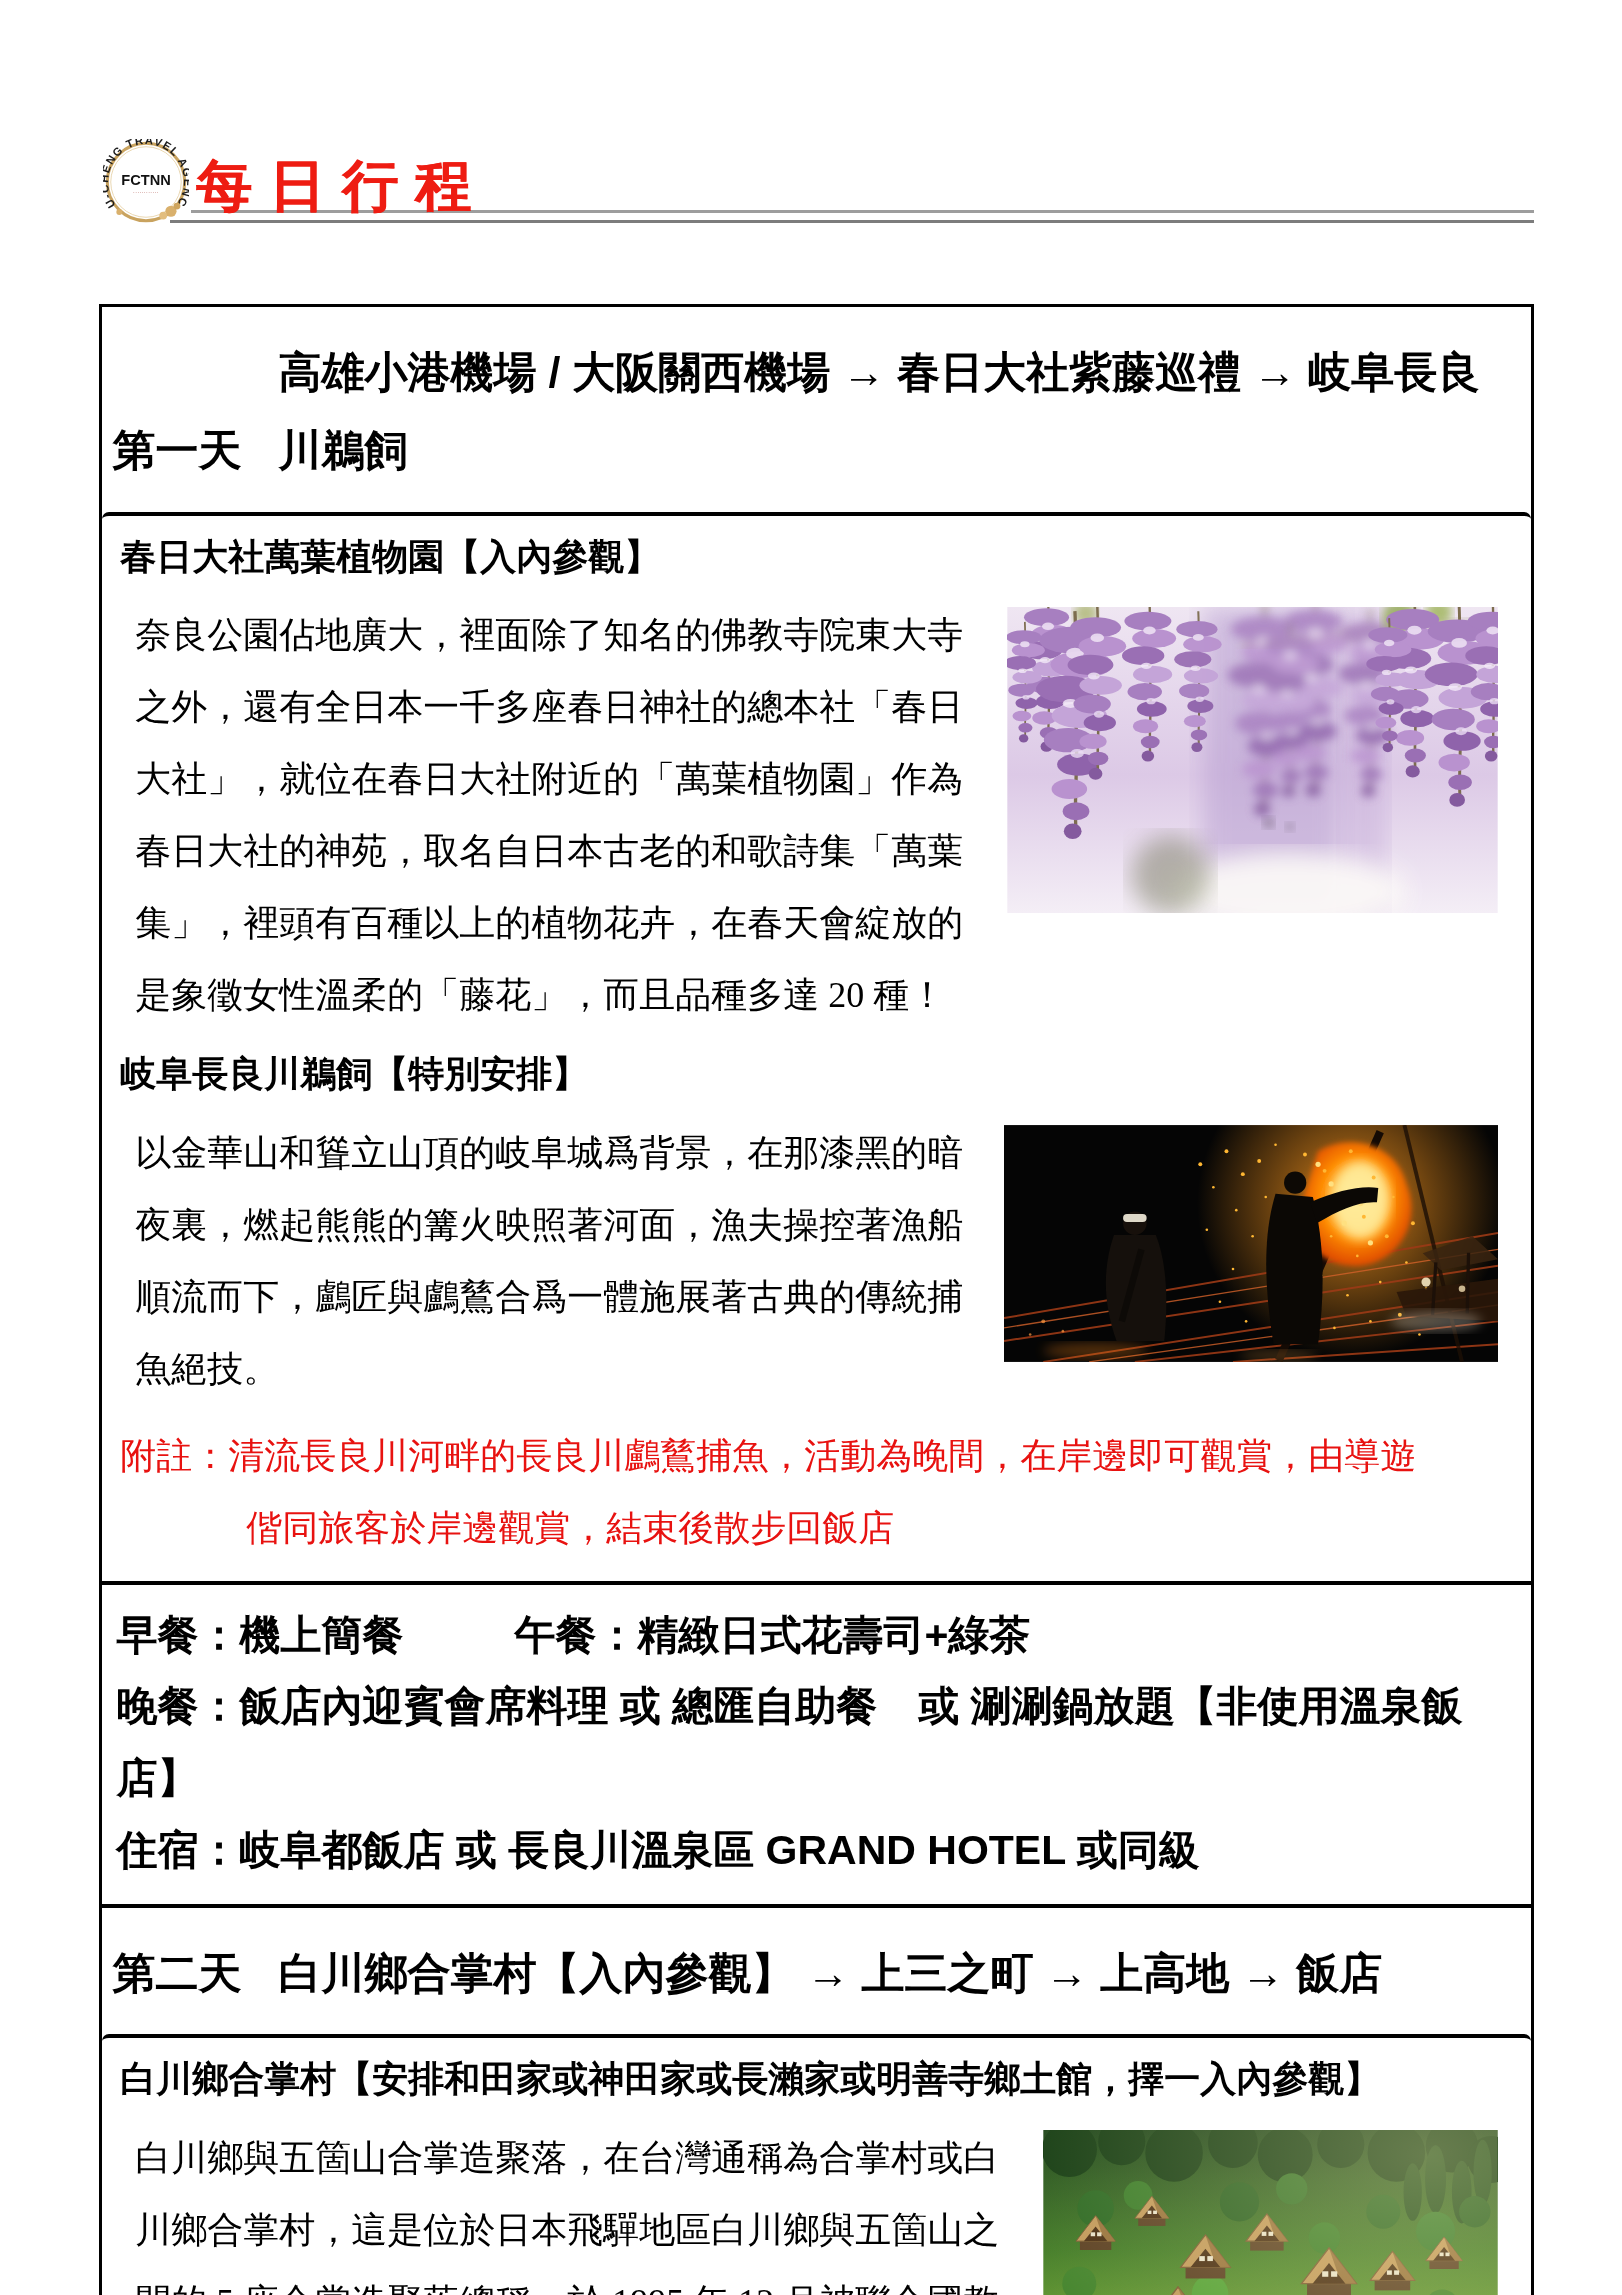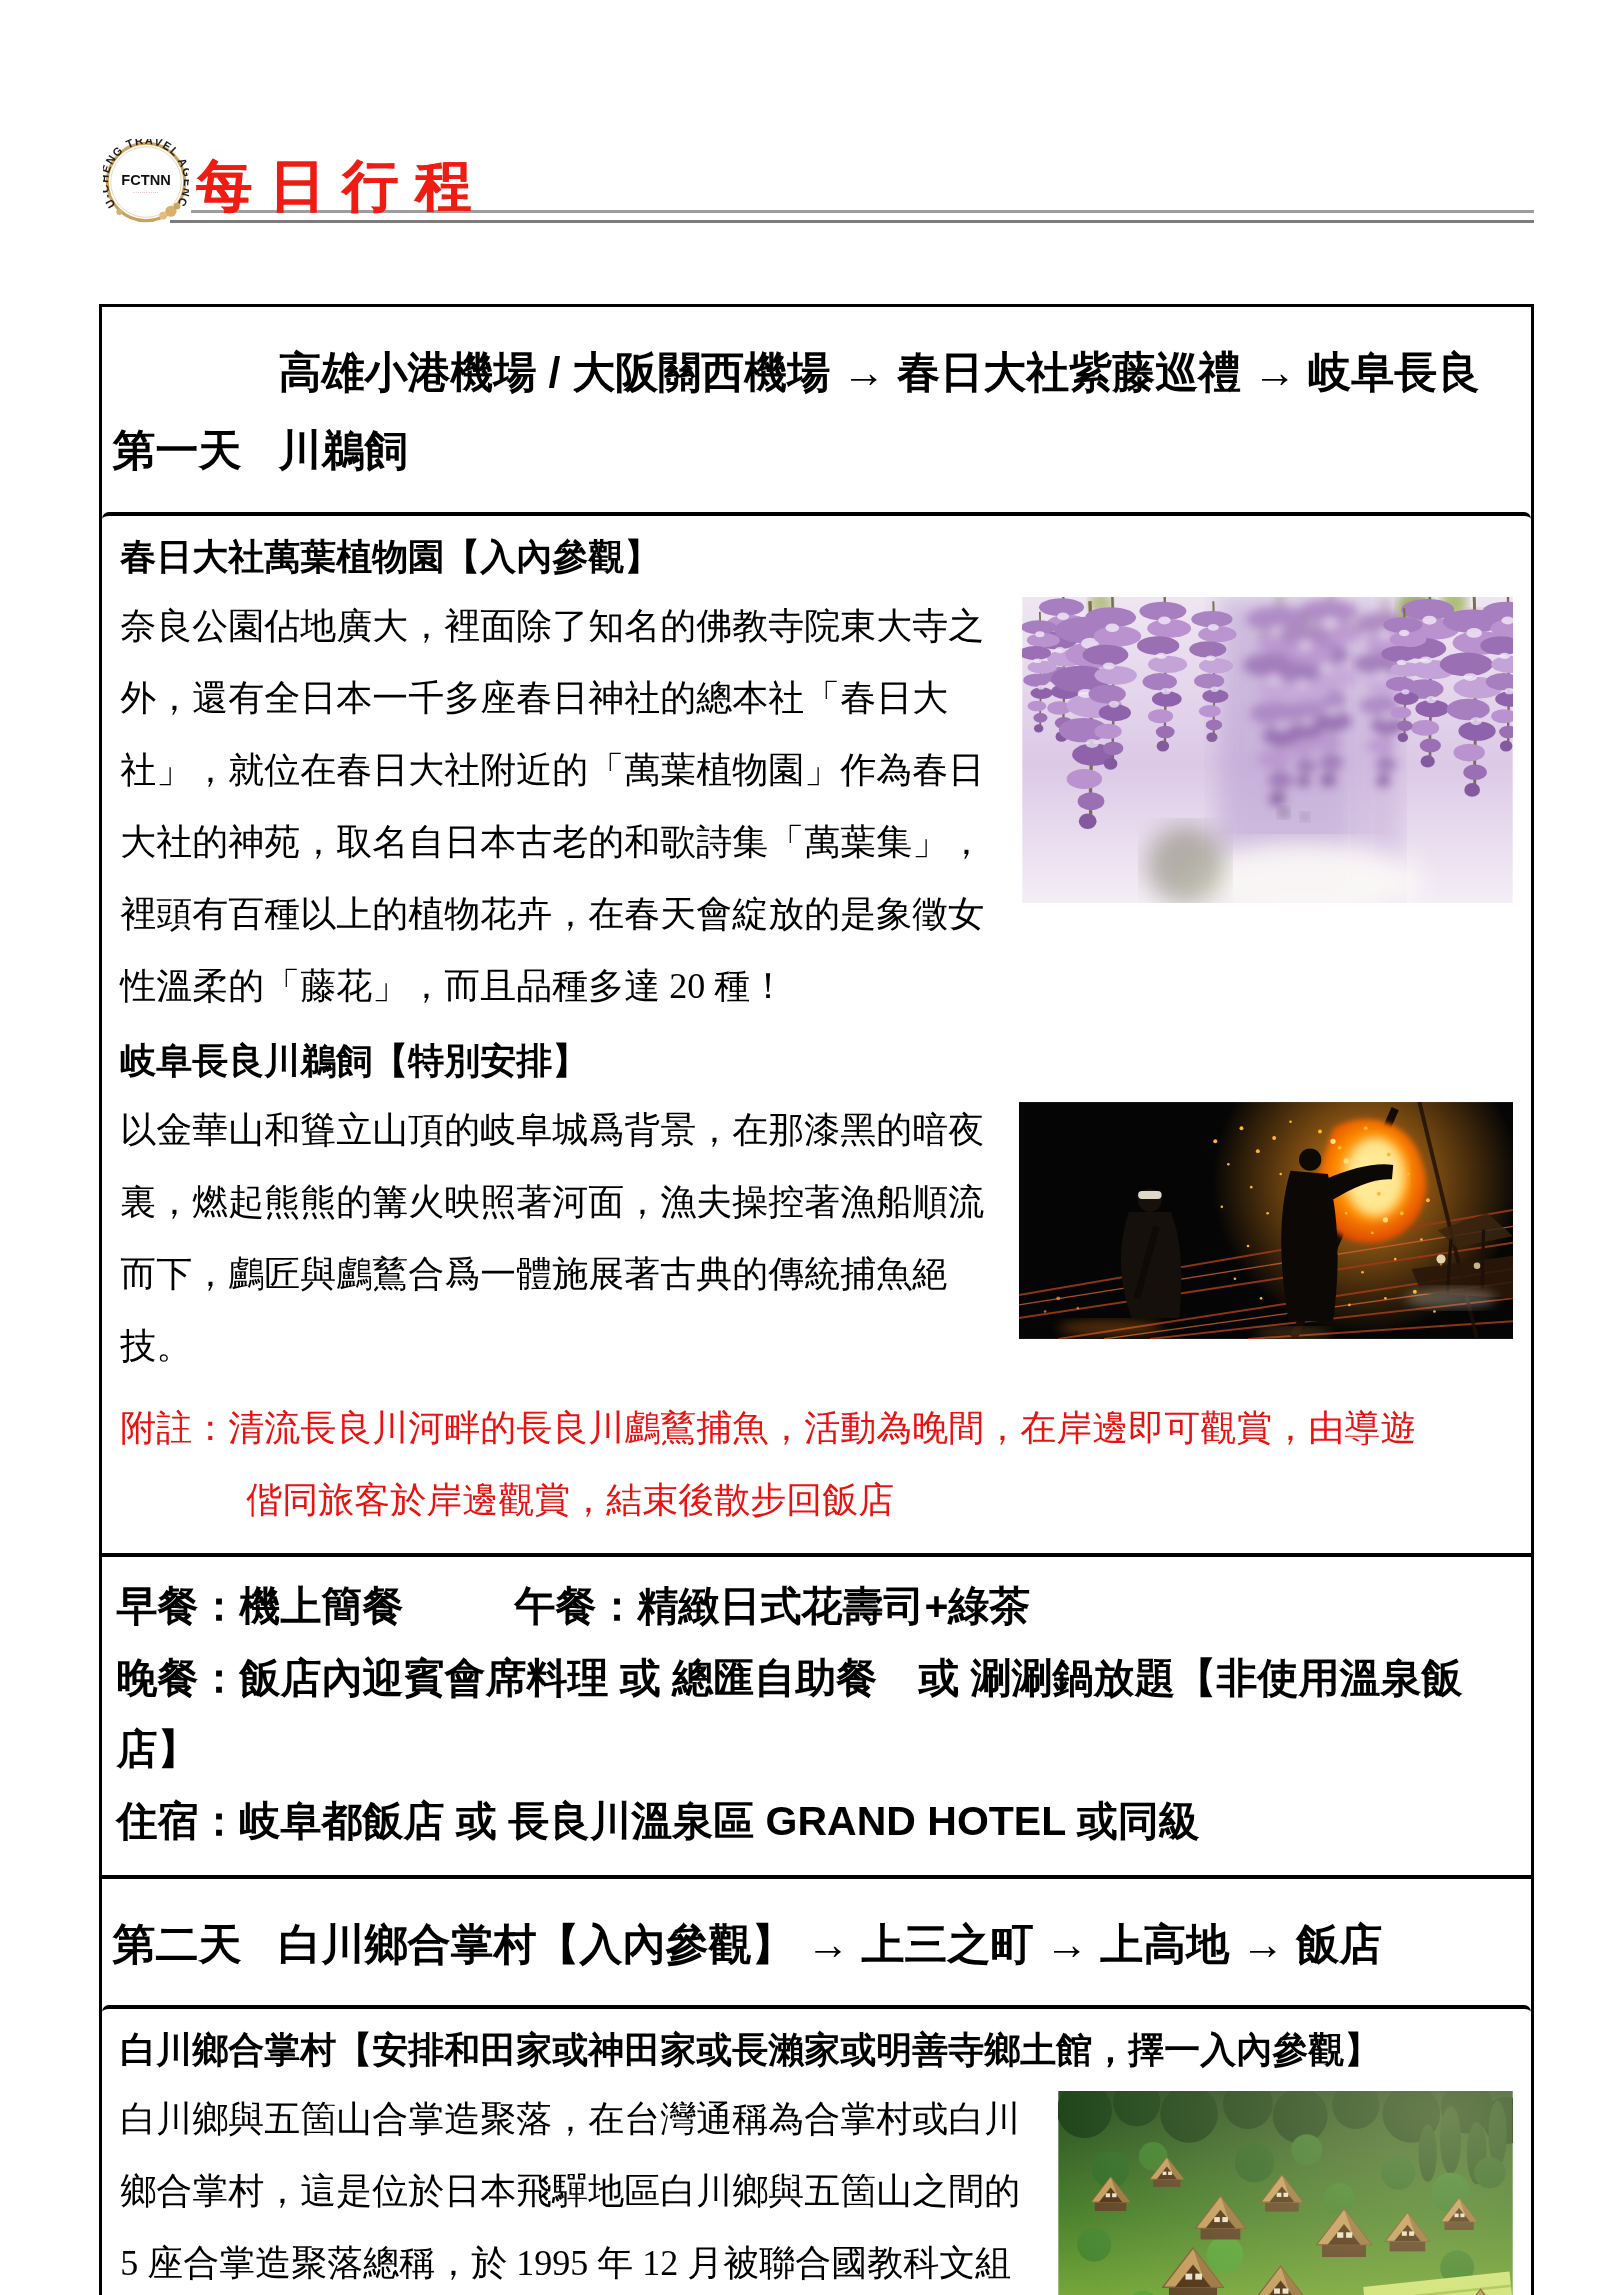--- a/index.html
+++ b/index.html
@@ -33,21 +33,21 @@
     font-family:"Liberation Sans","DejaVu Sans",sans-serif;
   }
   .day-label{flex:none;}
   .day-route{flex:1;}
   .content{padding:9.2px 18.3px 17px 18.3px;border-radius:7px;}
   .sec-title{
     margin:11.8px 0 5.2px 0;font-size:36px;line-height:1.55;font-weight:700;
     font-family:"Liberation Sans","DejaVu Sans",sans-serif;
   }
   .sec-title:first-child{margin-top:3.9px;}
-  .body-p{margin:0;font-size:36px;line-height:2.0;text-align:left;}
+  .body-p{margin:15px;font-size:36px;line-height:2.0;text-align:left;}
   .photo{float:right;margin:7.9px 0 11.8px 29.4px;}
   .photo svg{display:block;}
   .note{
     margin:9.2px 0 0 0;color:#e81210;font-size:36px;line-height:2.0;
     padding-left:126px;text-indent:-126px;padding-right:85px;clear:right;
   }
   .meals{
     padding:14.4px 14.4px 17px 14.4px;font-size:41px;font-weight:700;line-height:1.75;
     font-family:"Liberation Sans","DejaVu Sans",sans-serif;
   }

